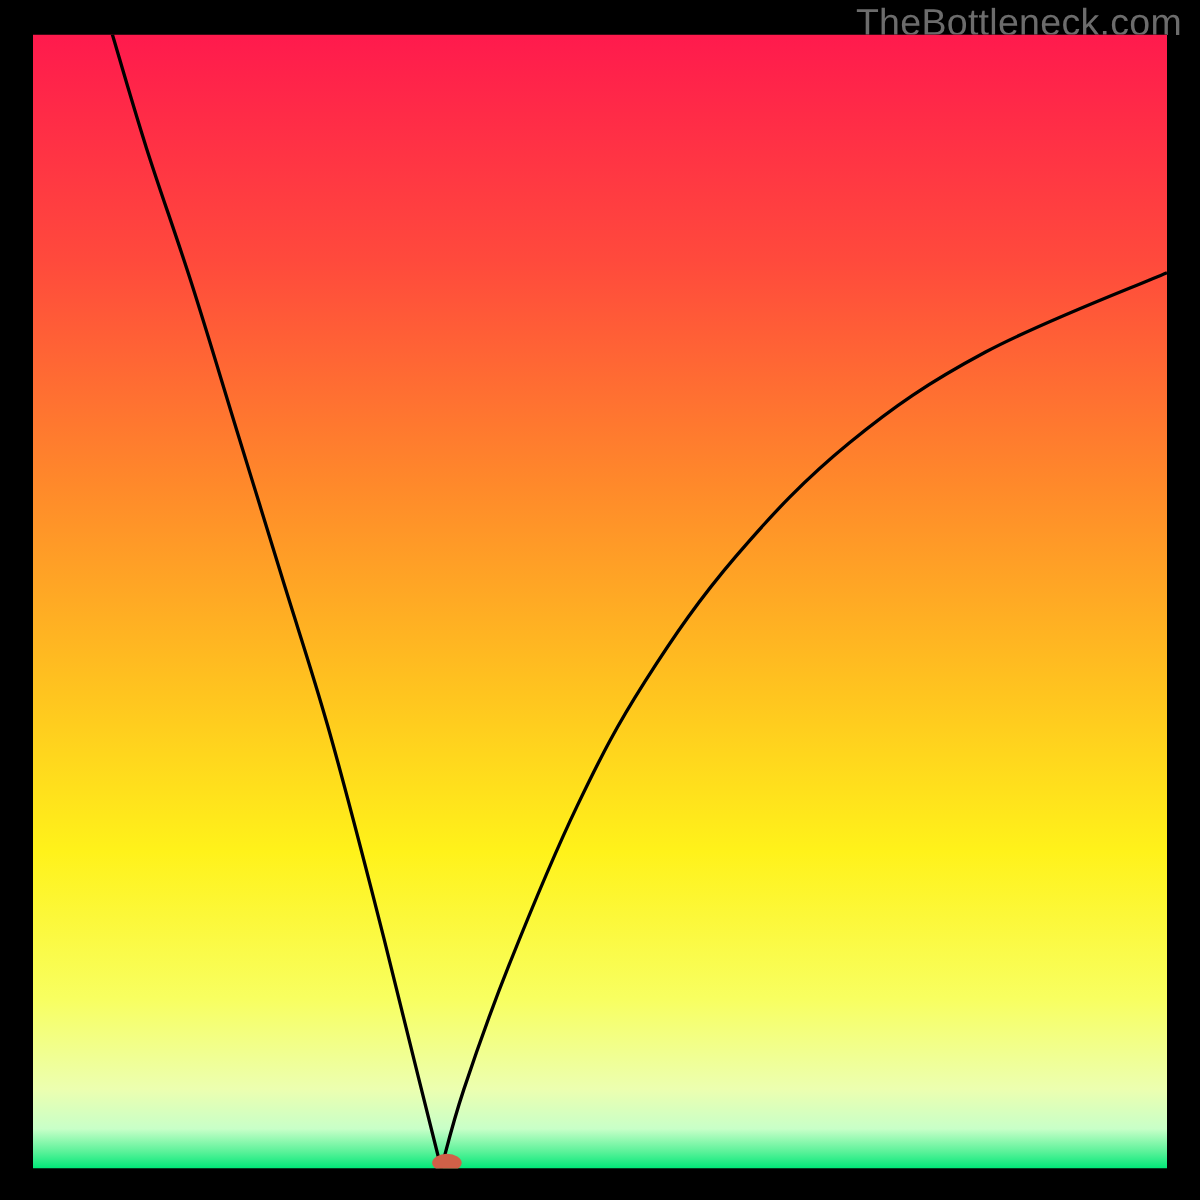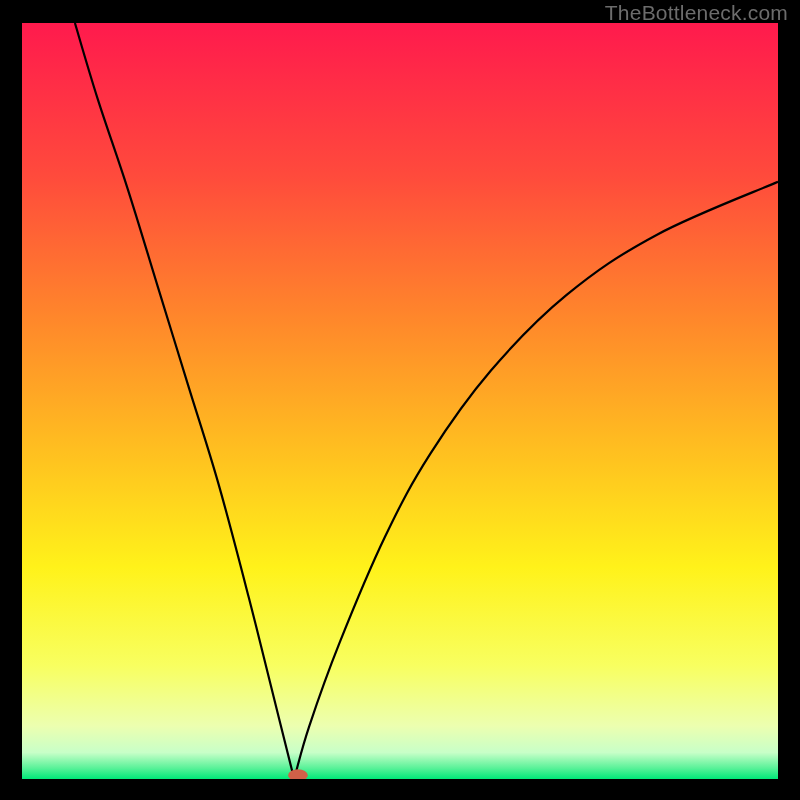--- a/index.html
+++ b/index.html
@@ -24,21 +24,21 @@
     left: 0;
     top: 0;
     width: 100%;
     height: 100%;
   }
   .watermark {
     position: absolute;
     top: 1px;
     right: 12px;
     color: #6c6c6c;
-    font-size: 21px;
+    font-size: 25px;
     letter-spacing: 0.2px;
     font-weight: 400;
   }
   svg.curve {
     position: absolute;
     left: 0;
     top: 0;
     width: 100%;
     height: 100%;
     pointer-events: none;

